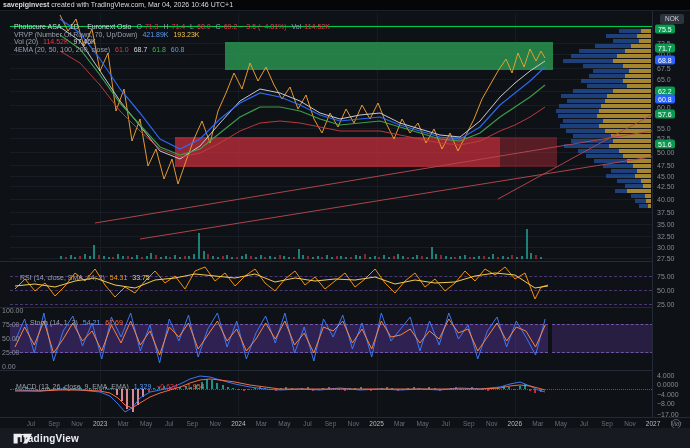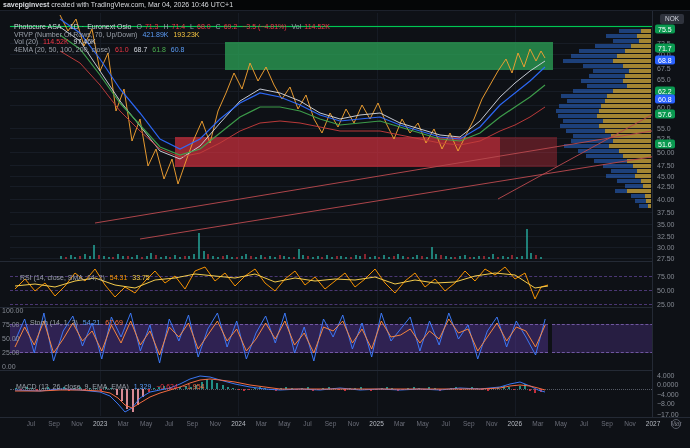--- a/index.html
+++ b/index.html
@@ -518,13 +518,20 @@
         <div class="t-lab year" style="left: 653.08px;">2027</div>
         <div class="t-lab" style="left: 676.12px;">Mar</div>
       </div>
   <div class="ltick" style="top: 299px;">100.00</div>
       <div class="ltick" style="top: 313px;">75.00</div>
       <div class="ltick" style="top: 327px;">50.00</div>
       <div class="ltick" style="top: 341px;">25.00</div>
       <div class="ltick" style="top: 355px;">0.00</div>
     </div>
 
+  <div id="footer">
+    <svg width="22" height="13" viewBox="0 0 28 16">
+      <path d="M2 2 h10 v4.5 h-4.8 v8 h-5.2 z" fill="#eceef1"></path>
+      <path d="M14.5 2 h11 l-6.2 12.5 h-5.4 l6-8 h-5.4 z" fill="#eceef1"></path>
+    </svg>
+    <span class="brand">TradingView</span>
+  </div>
 </div>
 
 </body></html>

